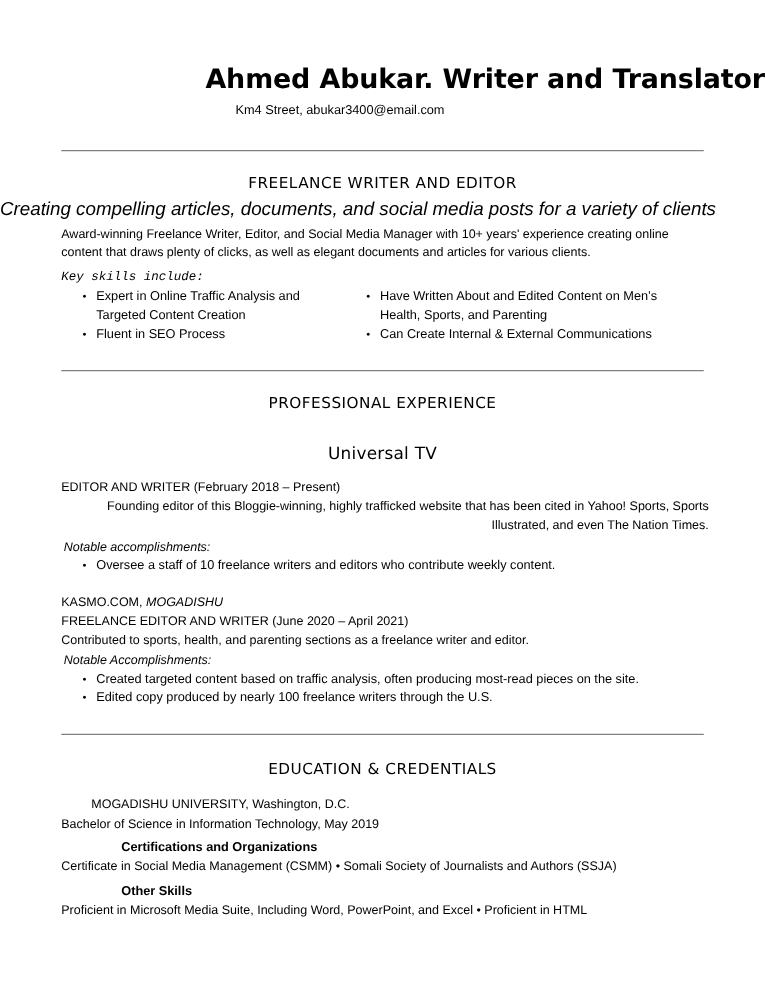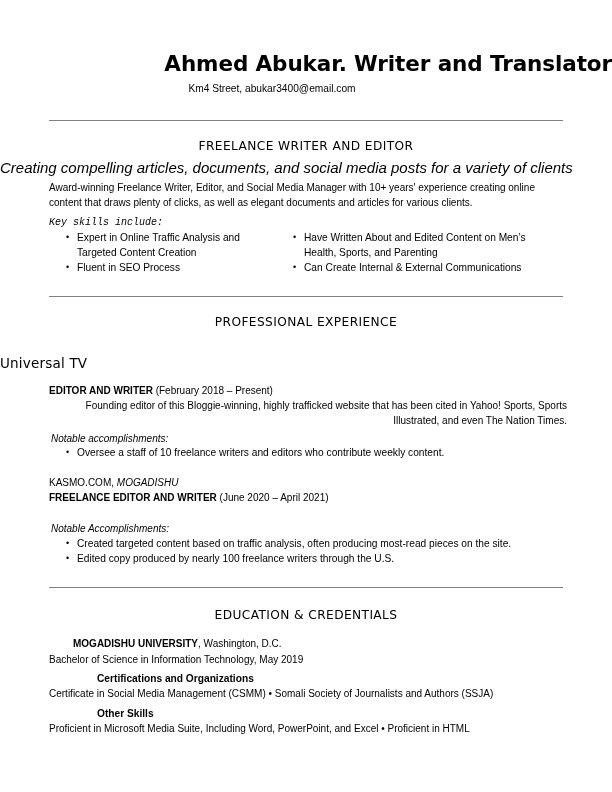--- a/index.html
+++ b/index.html
@@ -3,25 +3,25 @@
   <meta charset="utf-8">
   <style>
     html, body { margin: 0; padding: 0; background: #ffffff; }
     body { width: 612px; height: 792px; position: relative; overflow: hidden; color: #000; }
     .page { position: absolute; left: 0; top: 0; width: 612px; height: 792px; }
     .abs { position: absolute; white-space: nowrap; }
     .name { left: 0; width: 612px; top: 51px; text-align: right; font-size: 21.5px; letter-spacing: -0.1px; font-family: "DejaVu Sans", sans-serif; font-weight: bold; }
     .contact { left: 0; width: 544px; top: 83px; text-align: center; font-family: "Liberation Sans", sans-serif; font-size: 10.2px; }
     .rule { position: absolute; left: 49px; width: 514px; height: 1px; background: #808080; }
     .sec-title { left: 0; width: 612px; text-align: center; font-family: "DejaVu Sans", sans-serif; font-size: 12.2px; letter-spacing: 0.4px; }
-    .company { left: 0; width: 612px; font-family: "DejaVu Sans", sans-serif; font-size: 13.5px; letter-spacing: 0.2px; }
+    .company { left: 0; width: 612px; text-align: center; font-family: "DejaVu Sans", sans-serif; font-size: 13.5px; letter-spacing: 0.2px; }
     .tagline { left: 0; width: 612px; text-align: right; padding-right: 59px; box-sizing: border-box; font-family: "Liberation Sans", sans-serif; font-style: italic; font-size: 15px; }
     .para { left: 49px; width: 520px; font-family: "Liberation Sans", sans-serif; font-size: 10px; line-height: 15px; white-space: normal; }
     .ital { font-style: italic; }
-    .b { font-weight: bold; }
+    .b { font-weight: normal; }
     ul.bul { list-style: none; margin: 0; padding: 0; }
     ul.bul li { position: relative; padding-left: 11px; font-family: "Liberation Sans", sans-serif; font-size: 10.2px; line-height: 15px; white-space: normal; }
     ul.bul li::before { content: "\2022"; position: absolute; left: 0; top: 0; font-size: 9px; }
     .subhead { font-family: "Liberation Sans", sans-serif; font-weight: bold; font-size: 10.2px; margin-left: 48px; }
   </style>
 </head>
 <body>
 
 <div class="page">
 
@@ -66,20 +66,21 @@
   </div>
 
   <div class="abs para" style="top:475px;">
     <span>KASMO.COM,</span>
     <span class="ital">MOGADISHU</span>
   </div>
   <div class="abs para" style="top:490px;">
     <span class="b">FREELANCE EDITOR AND WRITER</span>
     <span>(June 2020 – April 2021)</span>
   </div>
+  <div class="abs para" style="top:505px;">Contributed to sports, health, and parenting sections as a freelance writer and editor.</div>
   <div class="abs para ital" style="top:521px; left:51px;">Notable Accomplishments:</div>
   <div class="abs" style="left:66px; top:536px; width:510px; white-space:normal;">
     <ul class="bul">
       <li>Created targeted content based on traffic analysis, often producing most-read pieces on the site.</li>
       <li>Edited copy produced by nearly 100 freelance writers through the U.S.</li>
     </ul>
   </div>
 
   <div class="rule" style="top:587px;"></div>
 

